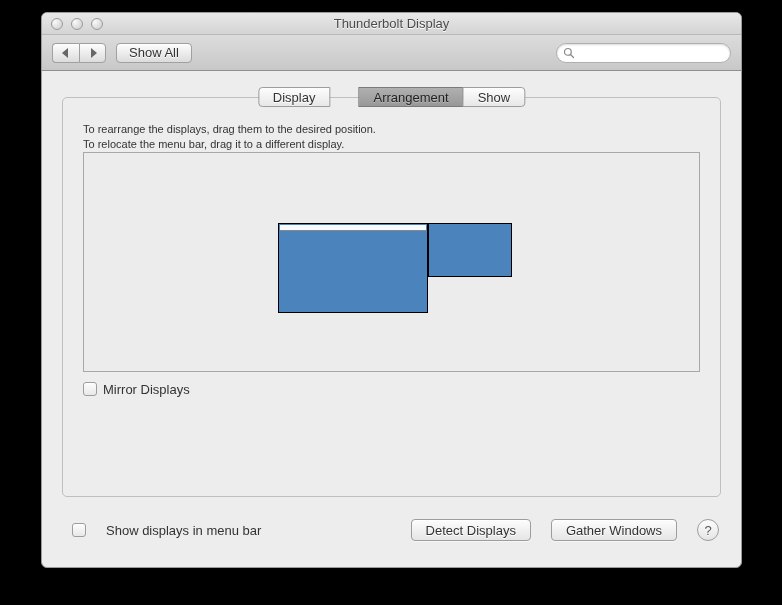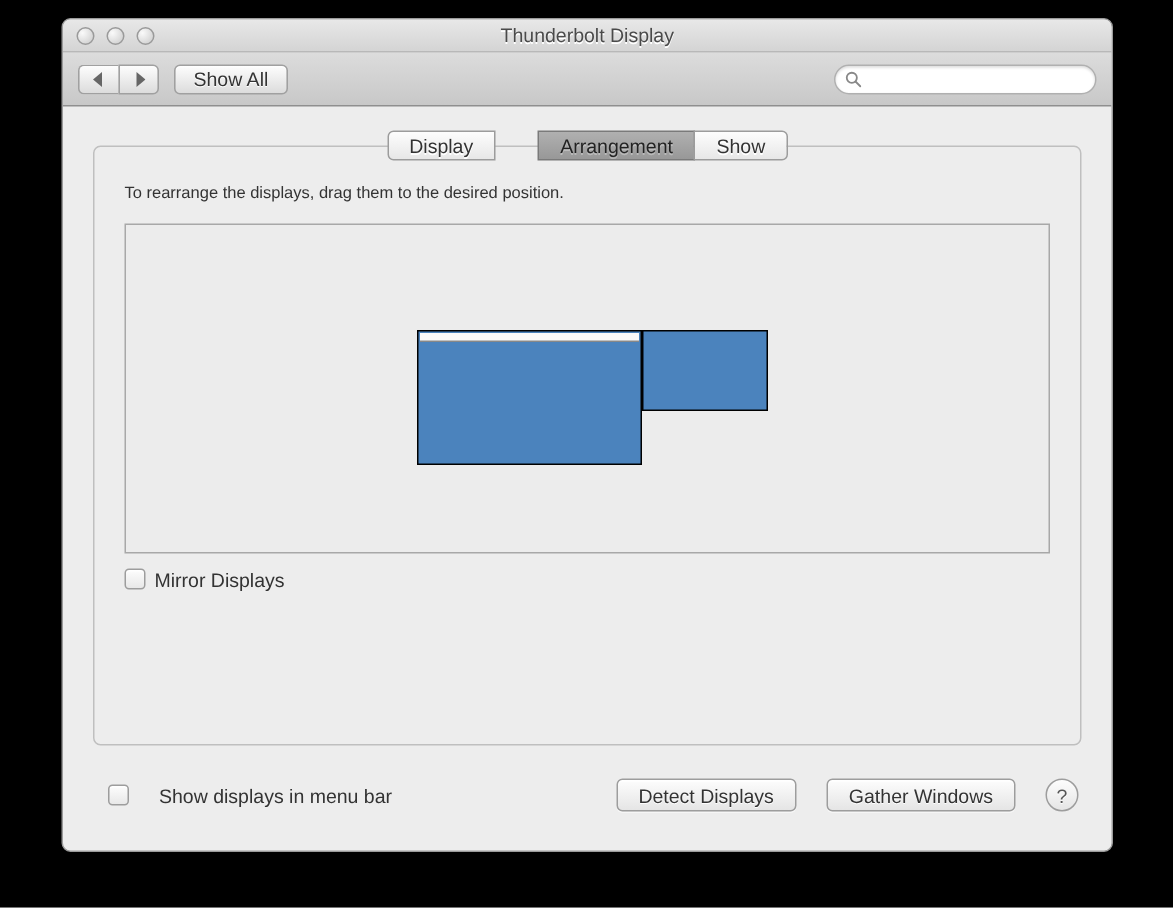--- a/index.html
+++ b/index.html
@@ -151,21 +151,20 @@
     position: absolute;
     left: 20px; right: 20px;
     top: 26px;
     bottom: 70px;
     padding: 24px 20px 14px 20px;
   }
   .instructions {
     font-size: 11px;
     color: #333;
     line-height: 1.35;
-    margin-bottom: 12px;
   }
   .arrangement-area {
     border: 1px solid #a8a8a8;
     background: #ececec;
     height: 220px;
     position: relative;
   }
   .display-box {
     position: absolute;
     background: #4b83bd;
@@ -281,20 +280,21 @@
         <span>Arrangement</span>
       </div>
       <div class="tab">
         <span>Show</span>
       </div>
     </div>
 
     <div class="panel">
       <div class="instructions">
         <div>To rearrange the displays, drag them to the desired position.</div>
+        <div>To relocate the menu bar, drag it to a different display.</div>
       </div>
 
       <div class="arrangement-area">
         <div class="display-box" style="left:194px; top:70px; width:150px; height:90px;">
           <div class="menu-bar-strip"></div>
         </div>
         <div class="display-box" style="left:344px; top:70px; width:84px; height:54px;"></div>
       </div>
 
       <div class="checkbox-row">

